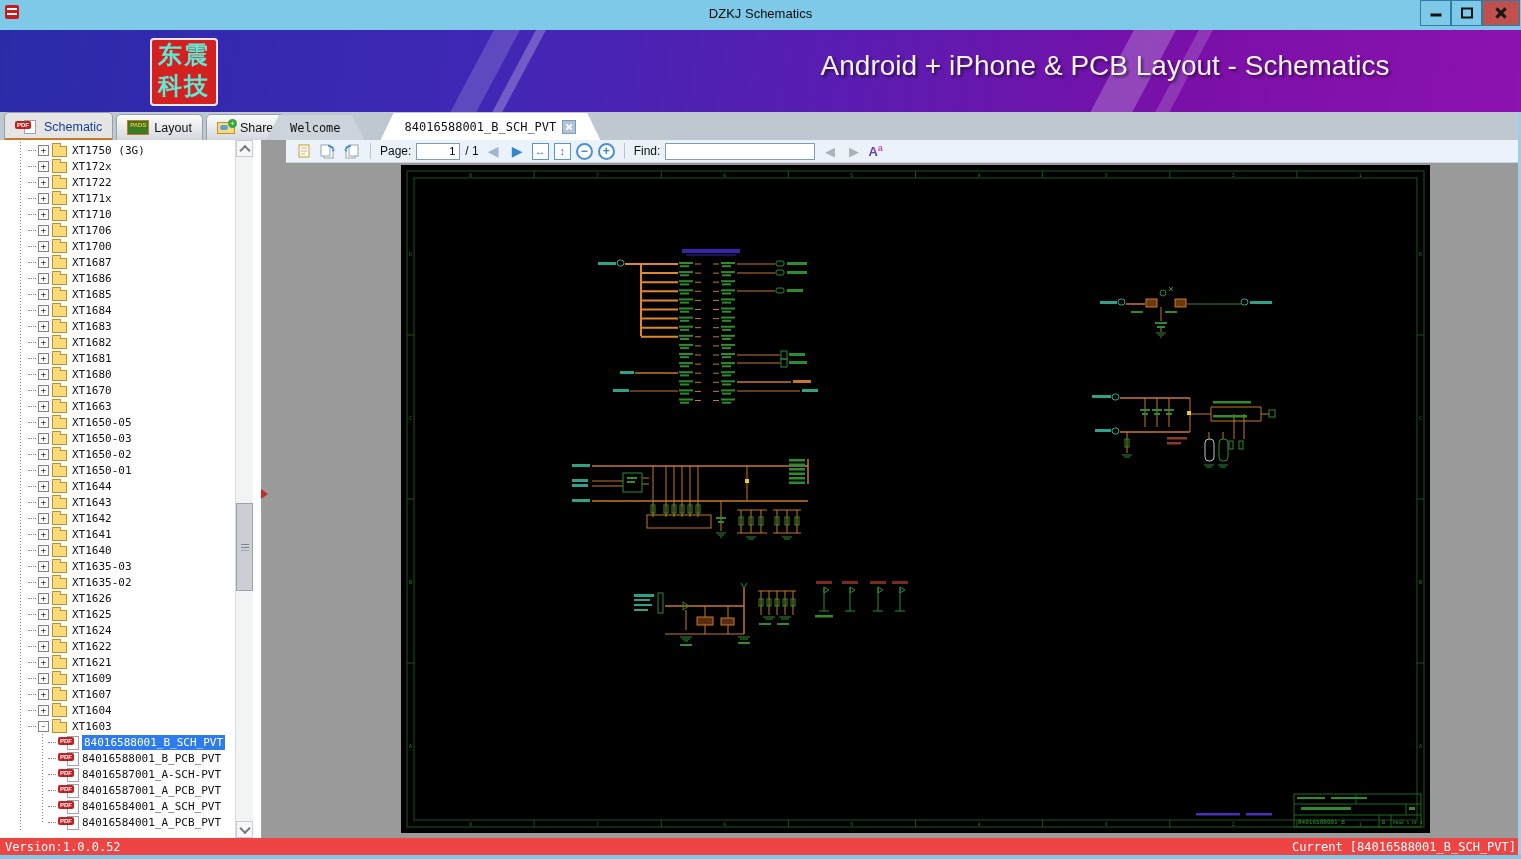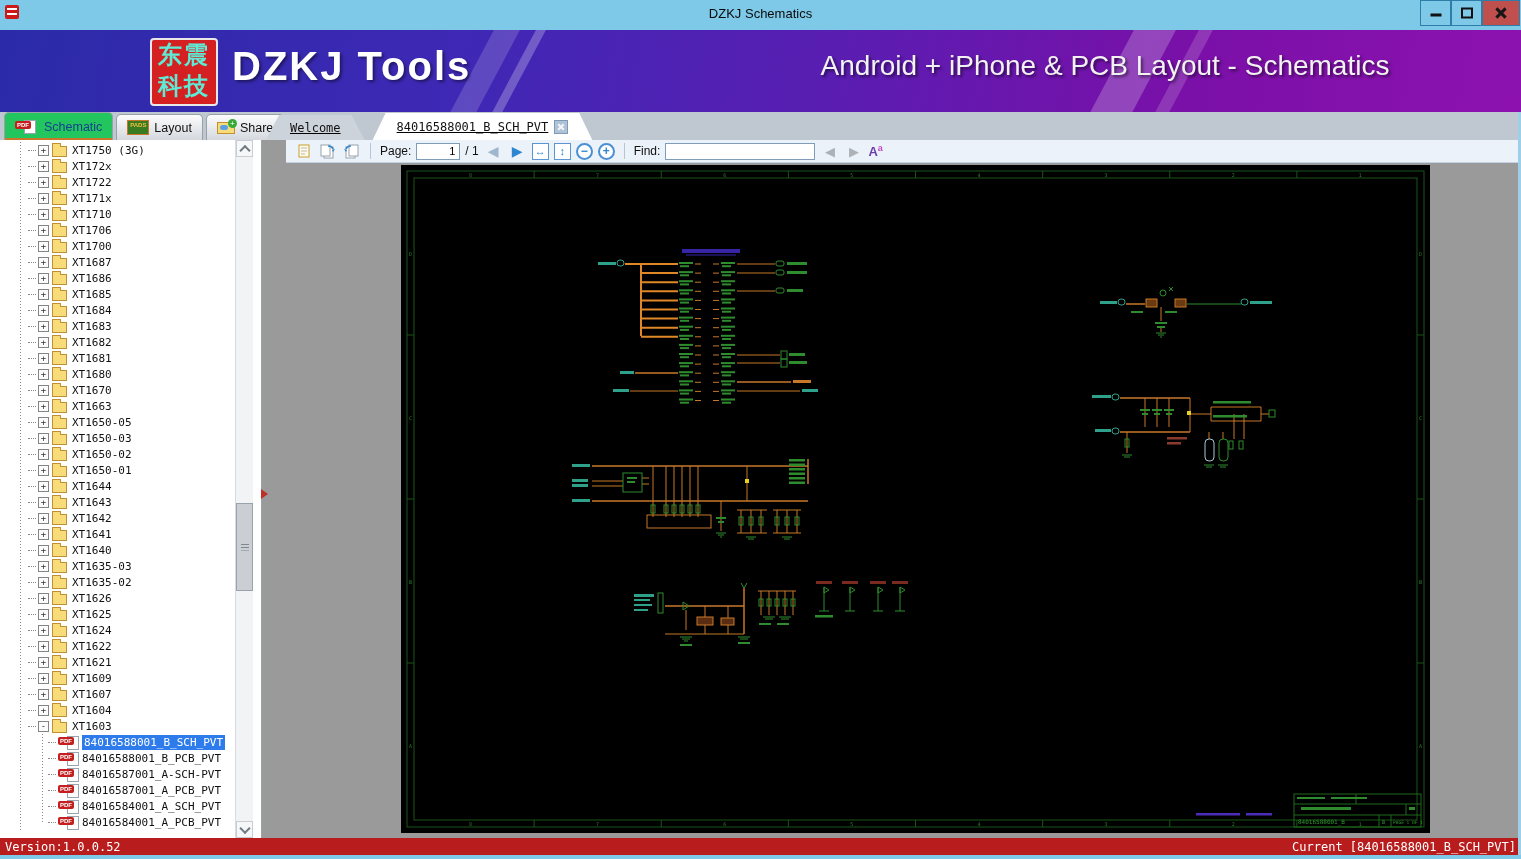--- a/index.html
+++ b/index.html
@@ -26,24 +26,24 @@
   .s3{left:1110px;top:-10px;width:42px;height:110px;background:rgba(255,255,255,.22);}
   .s4{left:1175px;top:-10px;width:14px;height:110px;}
   .logo{position:absolute;left:150px;top:8px;width:64px;height:64px;background:#D42020;border:2px solid #E8E8E8;border-radius:4px;color:#5eead4;font-family:"DejaVu Sans",sans-serif;font-weight:bold;font-size:24px;line-height:31px;text-align:center;letter-spacing:2px;overflow:hidden;}
   .logo span{display:block;}
   .app-name{position:absolute;left:232px;top:14px;font-size:40px;font-weight:bold;color:#FFF;letter-spacing:2px;text-shadow:2px 2px 3px rgba(0,0,0,.45);}
   .tagline{position:absolute;left:790px;top:20px;width:630px;text-align:center;font-size:28px;color:#F2F2F2;text-shadow:2px 2px 3px rgba(0,0,0,.55);white-space:nowrap;}
   
   .tabstrip{position:absolute;left:0;top:112px;width:100%;height:28px;background:#BFC7D1;}
   .panel-tabs{position:absolute;left:4px;bottom:0;display:flex;align-items:flex-end;gap:3px;}
   .ptab{display:flex;align-items:center;gap:5px;height:25px;padding:0 10px;border:1px solid #98A0A8;border-bottom:none;border-radius:5px 5px 0 0;background:linear-gradient(#FCFCFC,#D4D8DE);font-size:12.5px;color:#111;cursor:pointer;position:relative;}
-  .ptab.active{background:#22c55e;height:27px;justify-content:space-between;}
+  .ptab.active{background:#e5e5e5;height:27px;justify-content:space-between;}
   .ptab.active::after{content:'';position:absolute;left:0;right:0;bottom:-1px;height:3px;background:#C87828;}
   .ptl.blue{color:#16408F;}
-  .doc-tabs{position:absolute;left:266px;bottom:0;display:flex;align-items:flex-end;gap:8px;text-decoration:underline;}
+  .doc-tabs{position:absolute;left:266px;bottom:0;display:flex;align-items:flex-end;gap:16px;}
   .dtab{display:flex;align-items:center;gap:6px;height:25px;padding:0 24px;background:#CDD3DB;clip-path:polygon(13px 0,calc(100% - 13px) 0,100% 100%,0 100%);font-family:"DejaVu Sans Mono",monospace;font-size:12px;color:#111;cursor:pointer;}
   .dtab.active{background:#FFF;height:27px;}
   .dclose{position:relative;width:14px;height:14px;background:#AFC2D6;border:1px solid #7E9AB8;box-sizing:border-box;cursor:pointer;}
   .dclose::before,.dclose::after{content:'';position:absolute;left:50%;top:50%;width:8px;height:2px;background:#F2F6FA;}
   .dclose::before{transform:translate(-50%,-50%) rotate(45deg);}
   .dclose::after{transform:translate(-50%,-50%) rotate(-45deg);}
   
   .sidebar{position:absolute;left:0;top:140px;width:262px;height:698px;background:#FFF;border-right:1px solid #9AA2AA;box-sizing:border-box;}
   .tree{position:absolute;left:0;top:0;right:26px;bottom:0;overflow:hidden;padding-top:2px;font-family:"DejaVu Sans Mono",monospace;font-size:11px;}
   .guide-v{position:absolute;width:1px;background-image:repeating-linear-gradient(to bottom,#8A8A8A 0 1px,transparent 1px 3px);}
@@ -80,21 +80,21 @@
   .nav-prev{color:#9FB6CC;}
   .nav-next{color:#2E86D0;}
   .fitbtn{width:17px;height:17px;box-sizing:border-box;border:1px solid #5A96D2;background:#FFF;color:#2E86D0;font-size:11px;line-height:14px;text-align:center;padding:0;cursor:pointer;}
   .zoombtn{width:17px;height:17px;box-sizing:border-box;border:2px solid #4A90D2;border-radius:50%;background:#FFF;color:#2E86D0;font-weight:bold;font-size:12px;line-height:11px;text-align:center;padding:0;cursor:pointer;}
   .findnav{color:#AEB2B6;font-size:13px;line-height:13px;}
   .mcase{position:relative;font-weight:bold;color:#6A3FA8;font-size:13px;cursor:pointer;}
   .mcase sup{color:#C048C0;font-size:9px;}
   .viewer{position:absolute;left:0;top:23px;right:0;bottom:0;background:#9A9A9A;}
   .page{position:absolute;left:115px;top:2px;width:1029px;height:668px;background:#000;}
   
-  .statusbar{position:absolute;left:0;top:838px;width:100%;height:17px;background:#b91c1c;display:flex;justify-content:space-between;align-items:center;padding:0 5px;box-sizing:border-box;font-family:"DejaVu Sans Mono",monospace;font-size:12px;color:#FFF;}
+  .statusbar{position:absolute;left:0;top:838px;width:100%;height:17px;background:#ef4444;display:flex;justify-content:space-between;align-items:center;padding:0 5px;box-sizing:border-box;font-family:"DejaVu Sans Mono",monospace;font-size:12px;color:#FFF;}
   .bottomstrip{position:absolute;left:0;top:855px;width:100%;height:4px;background:#7EC9E8;}
   .rightedge{position:absolute;right:0;top:112px;width:3px;height:743px;background:#9ECFE8;}
   svg text{font-family:"DejaVu Sans Mono",monospace;}
 </style>
 </head>
 <body>
 
 <div class="window">
 
   <div class="titlebar">
@@ -109,21 +109,20 @@
 
   <div class="banner">
     <div class="streak s1"></div>
     <div class="streak s2"></div>
     <div class="streak s3"></div>
     <div class="streak s4"></div>
     <div class="logo">
       <span>东震</span>
       <span>科技</span>
     </div>
-    <div class="app-name">DZKJ Tools</div>
     <div class="tagline">Android + iPhone &amp; PCB Layout - Schematics</div>
   </div>
 
   <div class="tabstrip">
     <div class="panel-tabs" id="panel-tabs">
         <div class="ptab active">
           <span class="pdfic">
             <span class="pg"></span>
             <span class="badge">PDF</span>
           </span>

